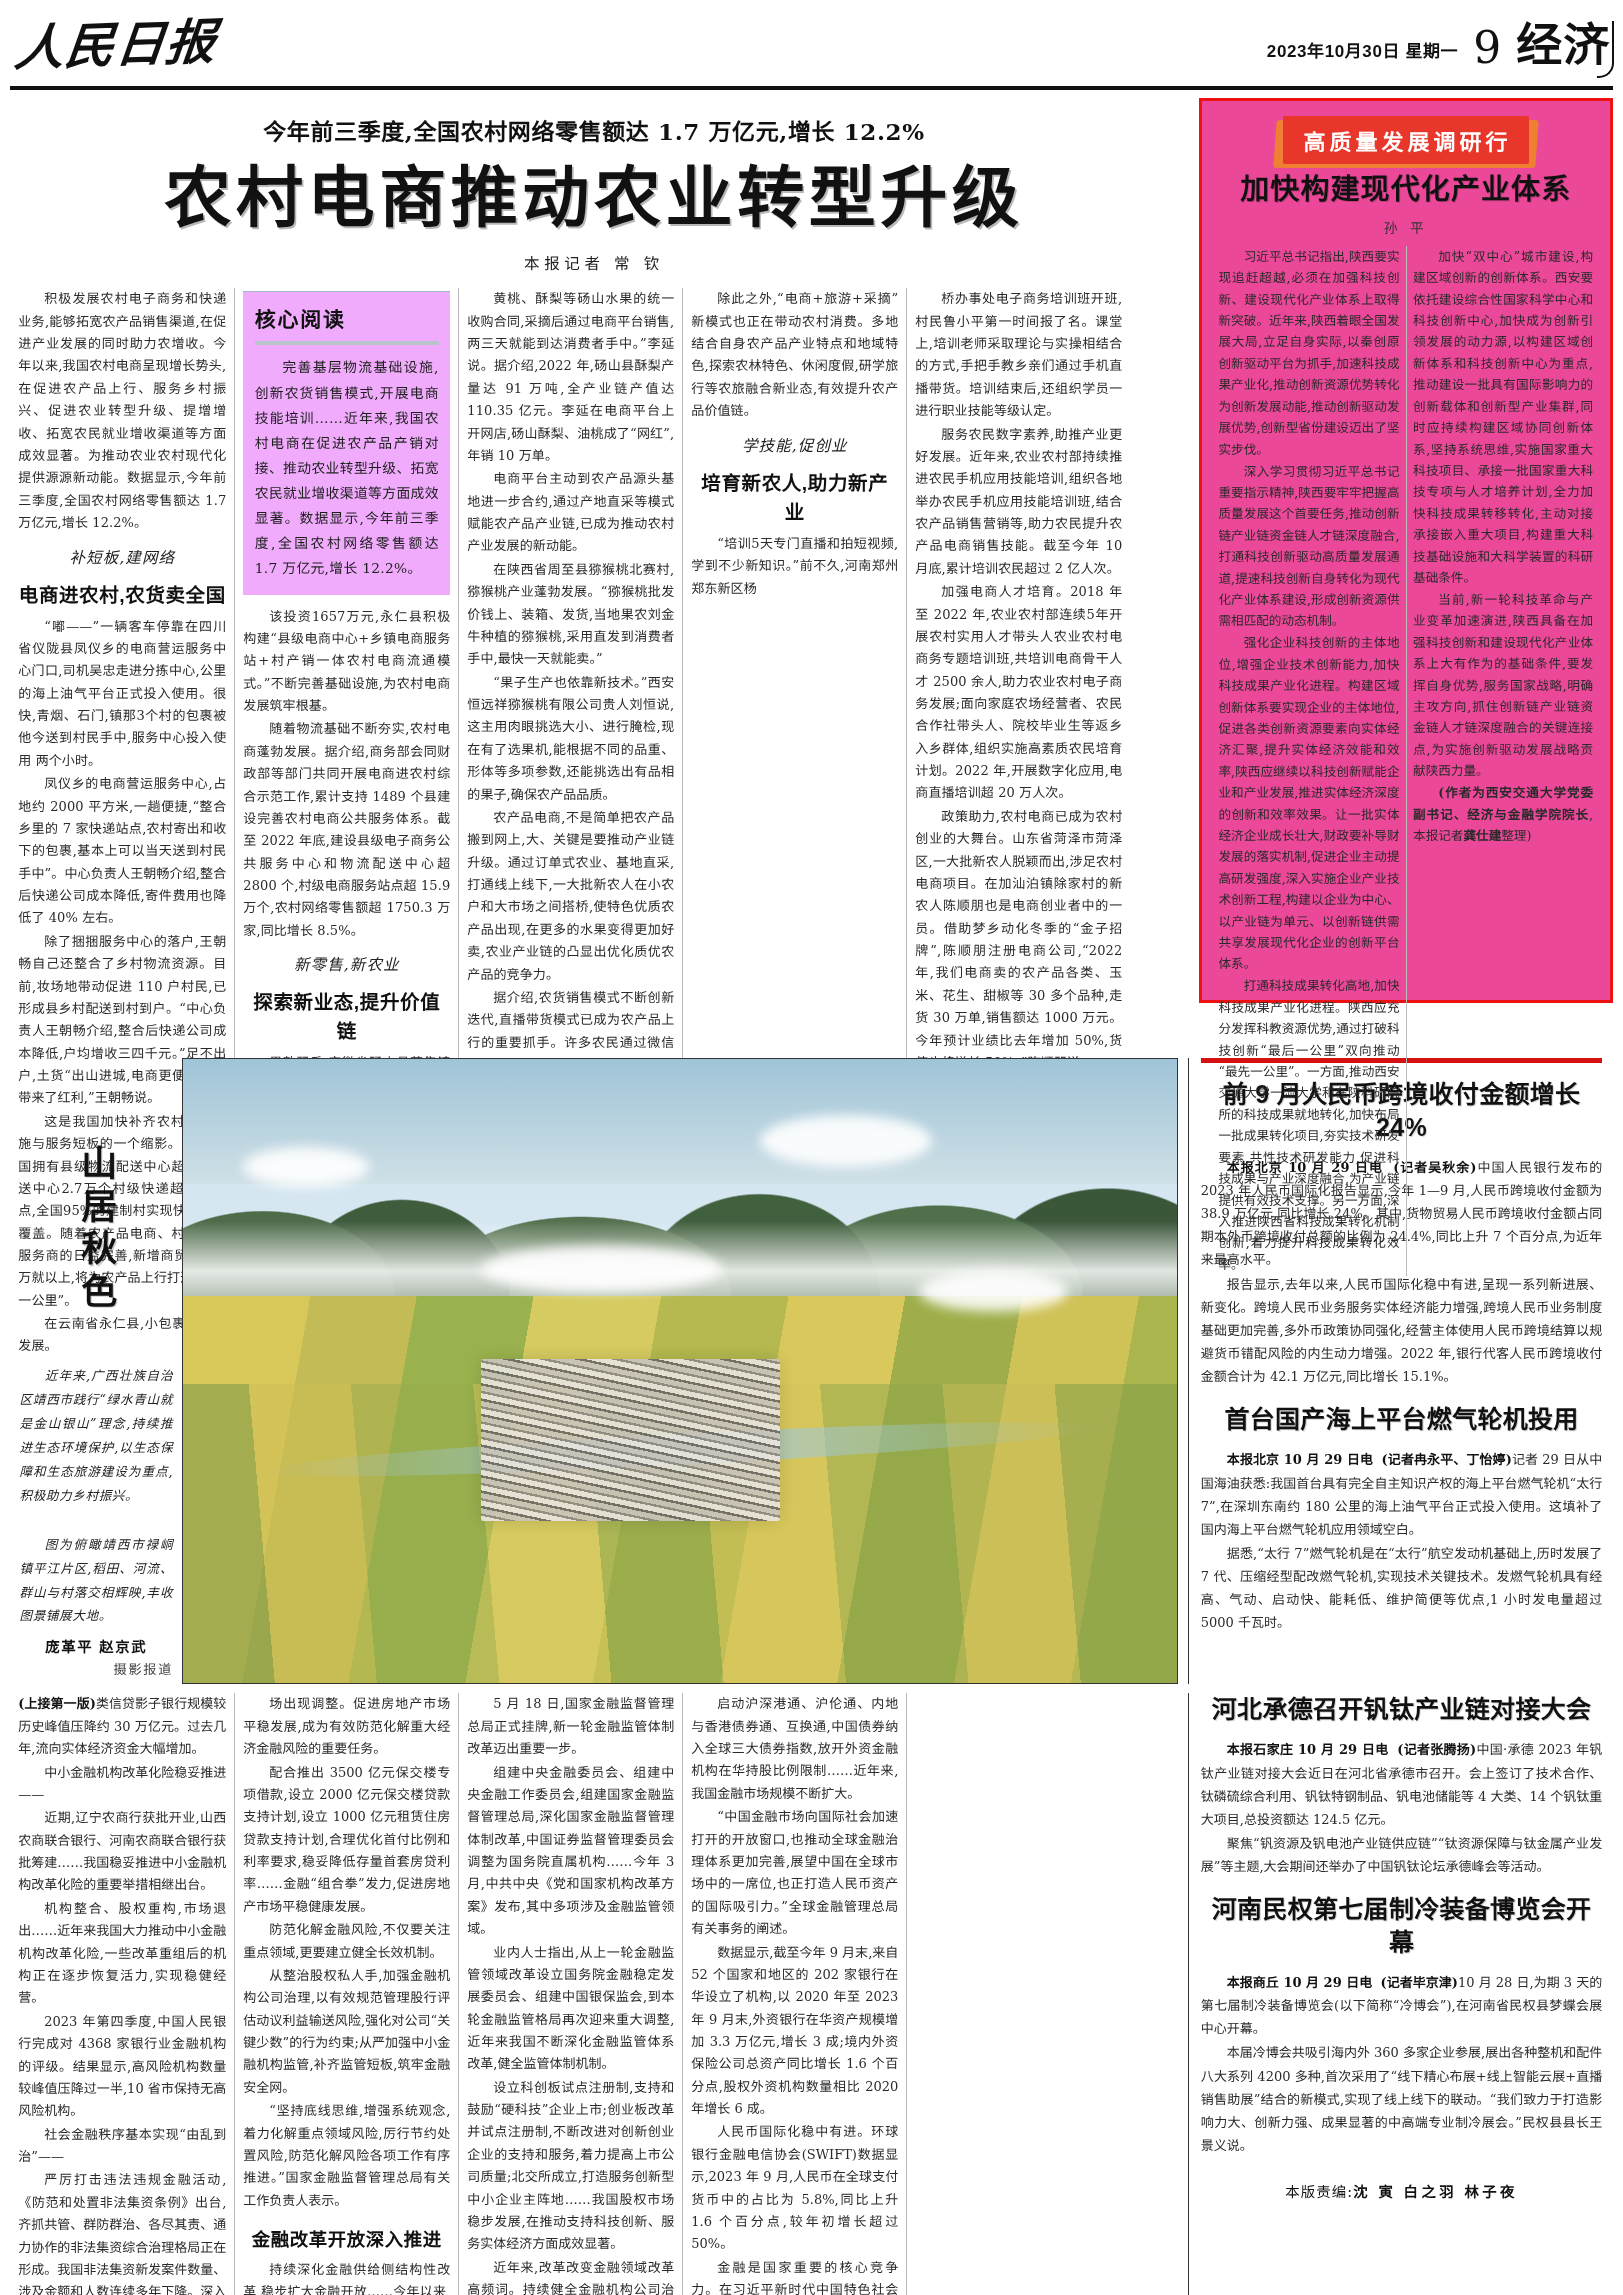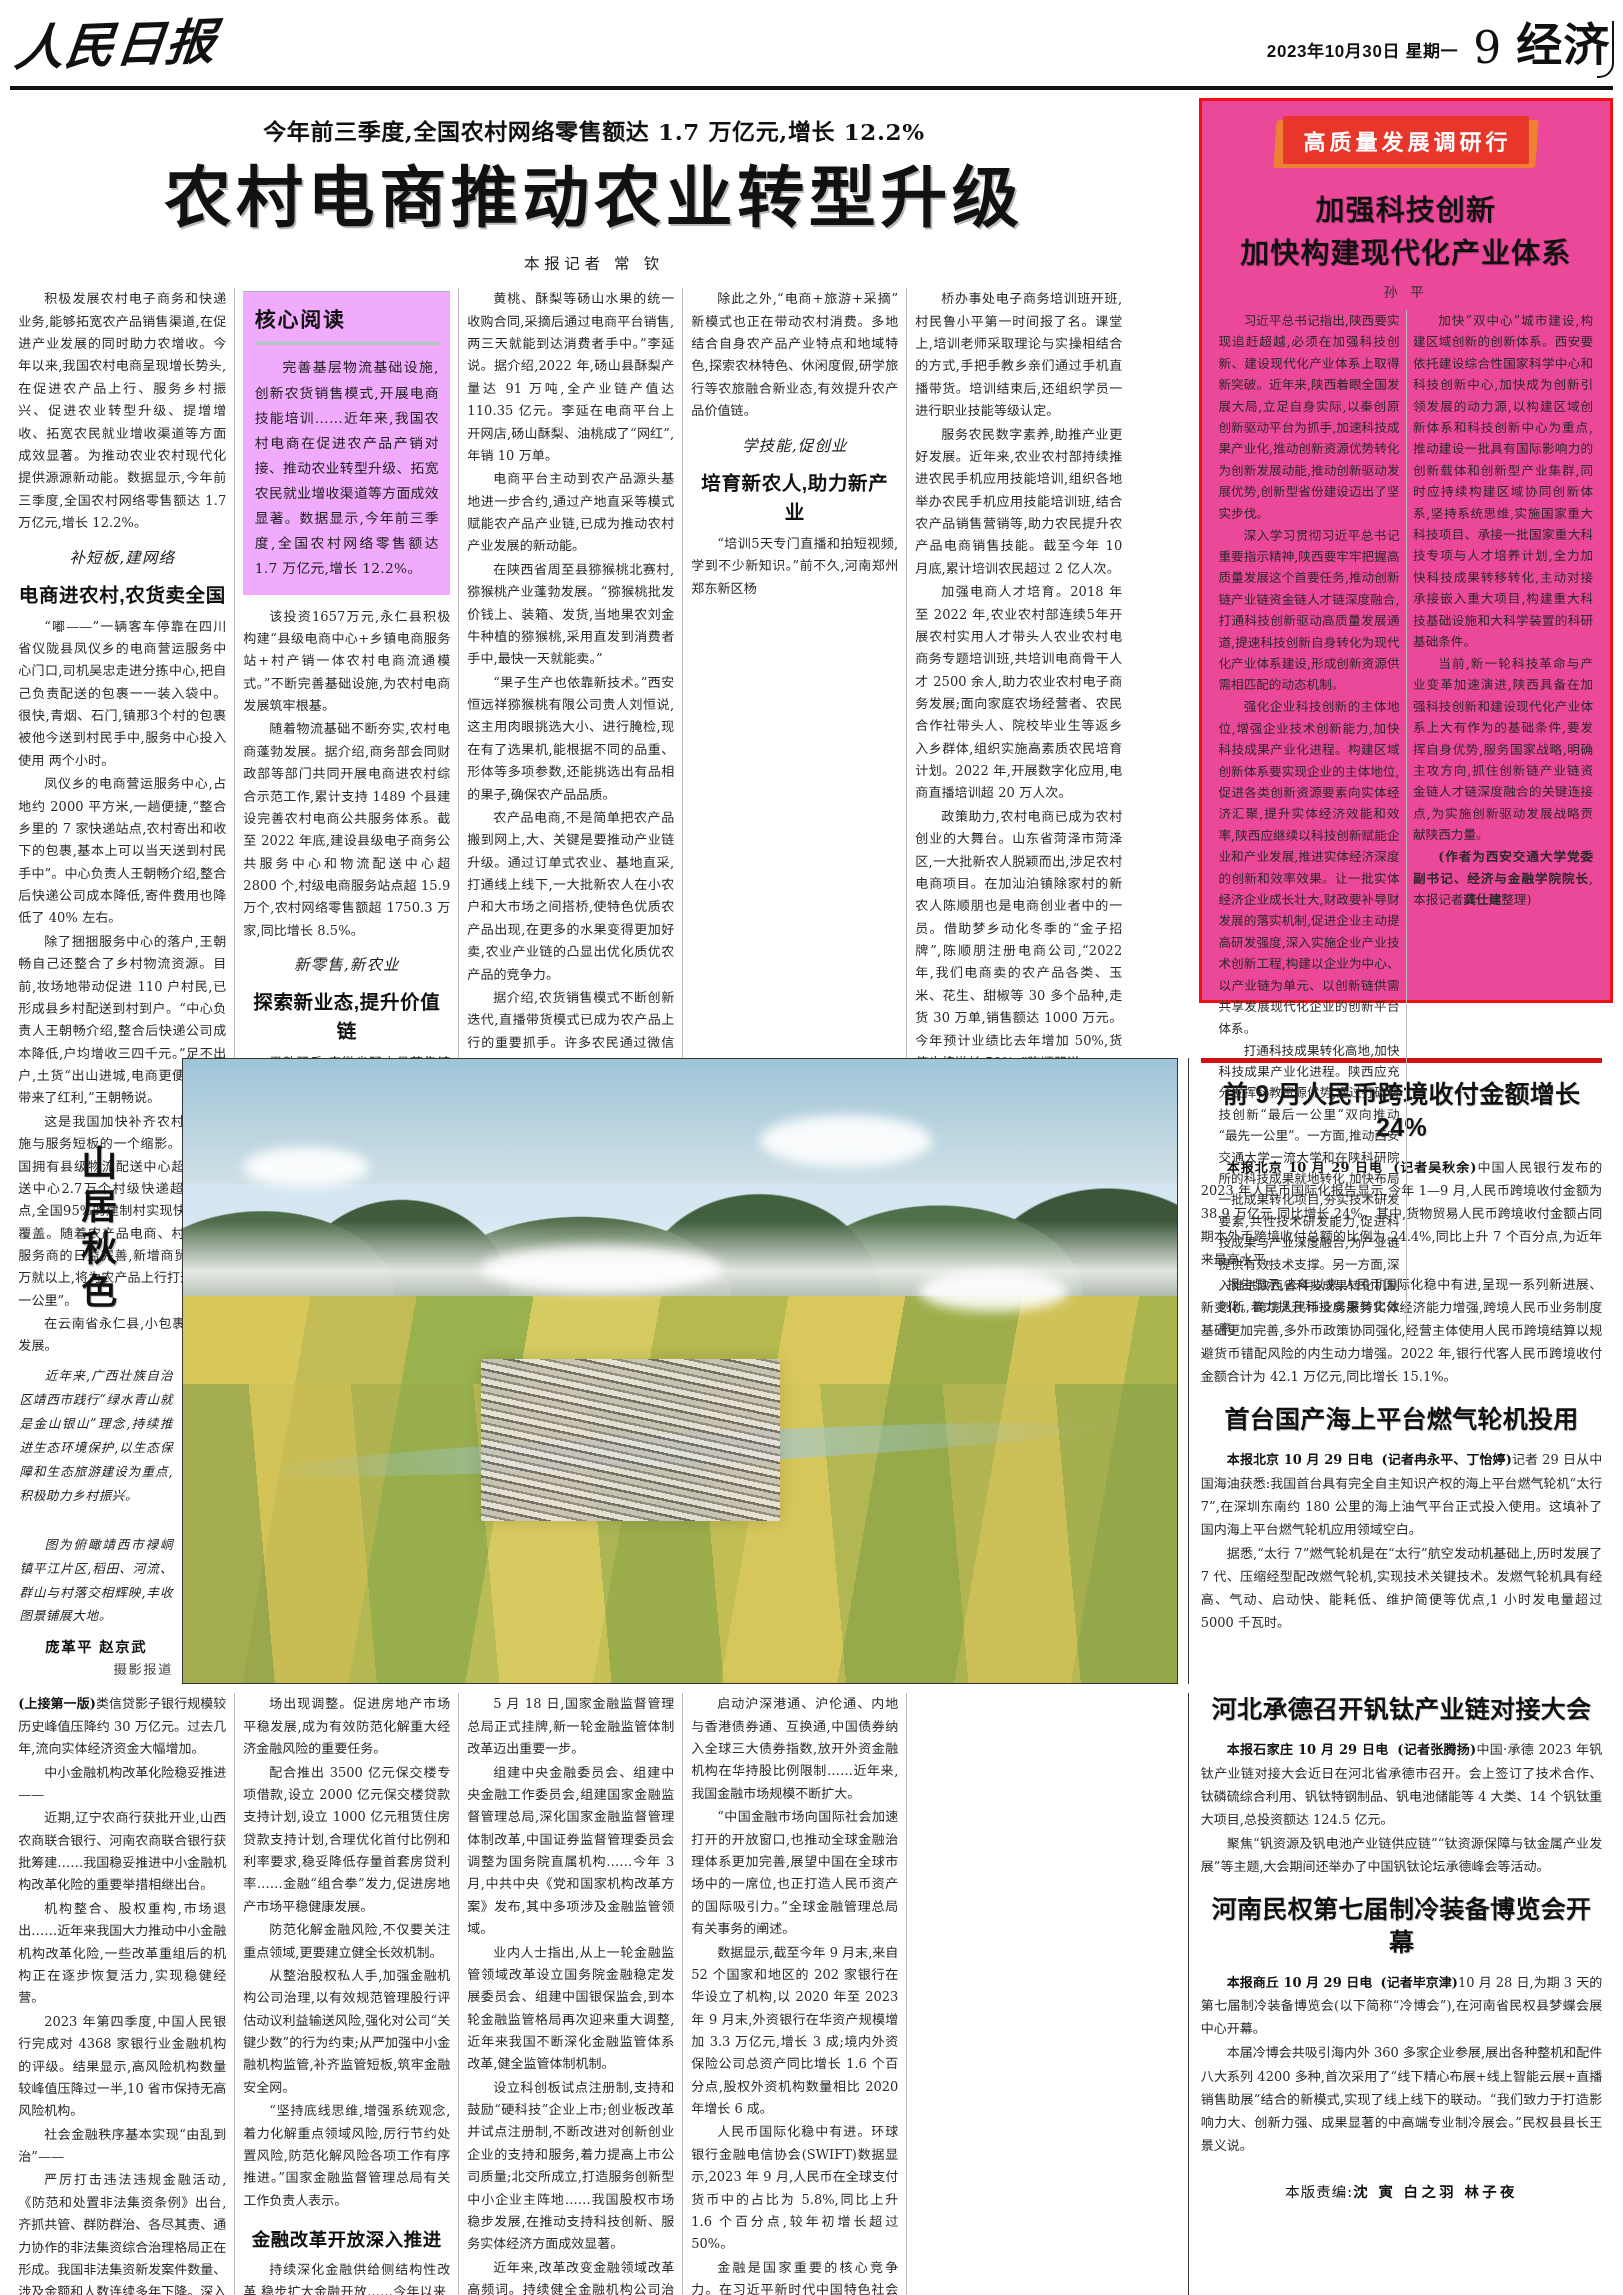--- a/index.html
+++ b/index.html
@@ -290,21 +290,21 @@
       <div class="shoulder">今年前三季度,全国农村网络零售额达 1.7 万亿元,增长 12.2%</div>
       <div class="mainhead">农村电商推动农业转型升级</div>
       <div class="byline">本报记者  常  钦</div>
 
       <div class="cols5">
 
         <div class="col">
           <p>积极发展农村电子商务和快递业务,能够拓宽农产品销售渠道,在促进产业发展的同时助力农增收。今年以来,我国农村电商呈现增长势头,在促进农产品上行、服务乡村振兴、促进农业转型升级、提增增收、拓宽农民就业增收渠道等方面成效显著。为推动农业农村现代化提供源源新动能。数据显示,今年前三季度,全国农村网络零售额达 1.7 万亿元,增长 12.2%。</p>
           <div class="kicker">补短板,建网络</div>
           <div class="subhead">电商进农村,农货卖全国</div>
-          <p>“嘟——”一辆客车停靠在四川省仪陇县凤仪乡的电商营运服务中心门口,司机吴忠走进分拣中心,把自己负责配送的包裹一一装入袋中。很快,青烟、石门,镇那3个村的包裹被他今送到村民手中,服务中心投入使用 两个小时。</p>
+          <p>“嘟——”一辆客车停靠在四川省仪陇县凤仪乡的电商营运服务中心门口,司机吴忠走进分拣中心,公里的海上油气平台正式投入使用。很快,青烟、石门,镇那3个村的包裹被他今送到村民手中,服务中心投入使用 两个小时。</p>
           <p>凤仪乡的电商营运服务中心,占地约 2000 平方米,一趟便捷,“整合乡里的 7 家快递站点,农村寄出和收下的包裹,基本上可以当天送到村民手中”。中心负责人王朝畅介绍,整合后快递公司成本降低,寄件费用也降低了 40% 左右。</p>
           <p>除了捆捆服务中心的落户,王朝畅自己还整合了乡村物流资源。目前,妆场地带动促进 110 户村民,已形成县乡村配送到村到户。“中心负责人王朝畅介绍,整合后快递公司成本降低,户均增收三四千元。”足不出户,土货“出山进城,电商更便捷大家带来了红利,”王朝畅说。</p>
           <p>这是我国加快补齐农村物流设施与服务短板的一个缩影。目前,我国拥有县级物流配送中心超过共配送中心2.7万个村级快递超服务站点,全国95%的建制村实现快递服务覆盖。随着农产品电商、村级电商服务商的日益完善,新增商贸 1800 万就以上,将为农产品上行打通“最后一公里”。</p>
           <p>在云南省永仁县,小包裹推动大发展。</p>
         </div>
 
         <div class="col">
           <div class="corebox">
             <div class="ttl">核心阅读</div>
             <div class="bar"></div>
@@ -350,21 +350,20 @@
     </div>
 
     <div class="right-zone">
       <div class="redbox">
         <div class="banner">
           <div class="banner-inner">
             <div class="banner-shadow"></div>
             <div class="banner-main">高质量发展调研行</div>
           </div>
         </div>
-        <div class="rb-head">加强科技创新</div>
         <div class="rb-head" style="margin-top:1.1px">加快构建现代化产业体系</div>
         <div class="rb-author">孙  平</div>
         <div class="rb-cols">
           <div class="rb-col">
             <p>习近平总书记指出,陕西要实现追赶超越,必须在加强科技创新、建设现代化产业体系上取得新突破。近年来,陕西着眼全国发展大局,立足自身实际,以秦创原创新驱动平台为抓手,加速科技成果产业化,推动创新资源优势转化为创新发展动能,推动创新驱动发展优势,创新型省份建设迈出了坚实步伐。</p>
             <p>深入学习贯彻习近平总书记重要指示精神,陕西要牢牢把握高质量发展这个首要任务,推动创新链产业链资金链人才链深度融合,打通科技创新驱动高质量发展通道,提速科技创新自身转化为现代化产业体系建设,形成创新资源供需相匹配的动态机制。</p>
             <p>强化企业科技创新的主体地位,增强企业技术创新能力,加快科技成果产业化进程。构建区域创新体系要实现企业的主体地位,促进各类创新资源要素向实体经济汇聚,提升实体经济效能和效率,陕西应继续以科技创新赋能企业和产业发展,推进实体经济深度的创新和效率效果。让一批实体经济企业成长壮大,财政要补导财发展的落实机制,促进企业主动提高研发强度,深入实施企业产业技术创新工程,构建以企业为中心、以产业链为单元、以创新链供需共享发展现代化企业的创新平台体系。</p>
             <p>打通科技成果转化高地,加快科技成果产业化进程。陕西应充分发挥科教资源优势,通过打破科技创新“最后一公里”双向推动“最先一公里”。一方面,推动西安交通大学一流大学和在陕科研院所的科技成果就地转化,加快布局一批成果转化项目,夯实技术研发要素,共性技术研发能力,促进科技成果与产业深度融合,为产业链提供有效技术支撑。另一方面,深入推进陕西省科技成果转化机制创新,着力提升科技成果转化效率。</p>
           </div>
           <div class="rb-col">

